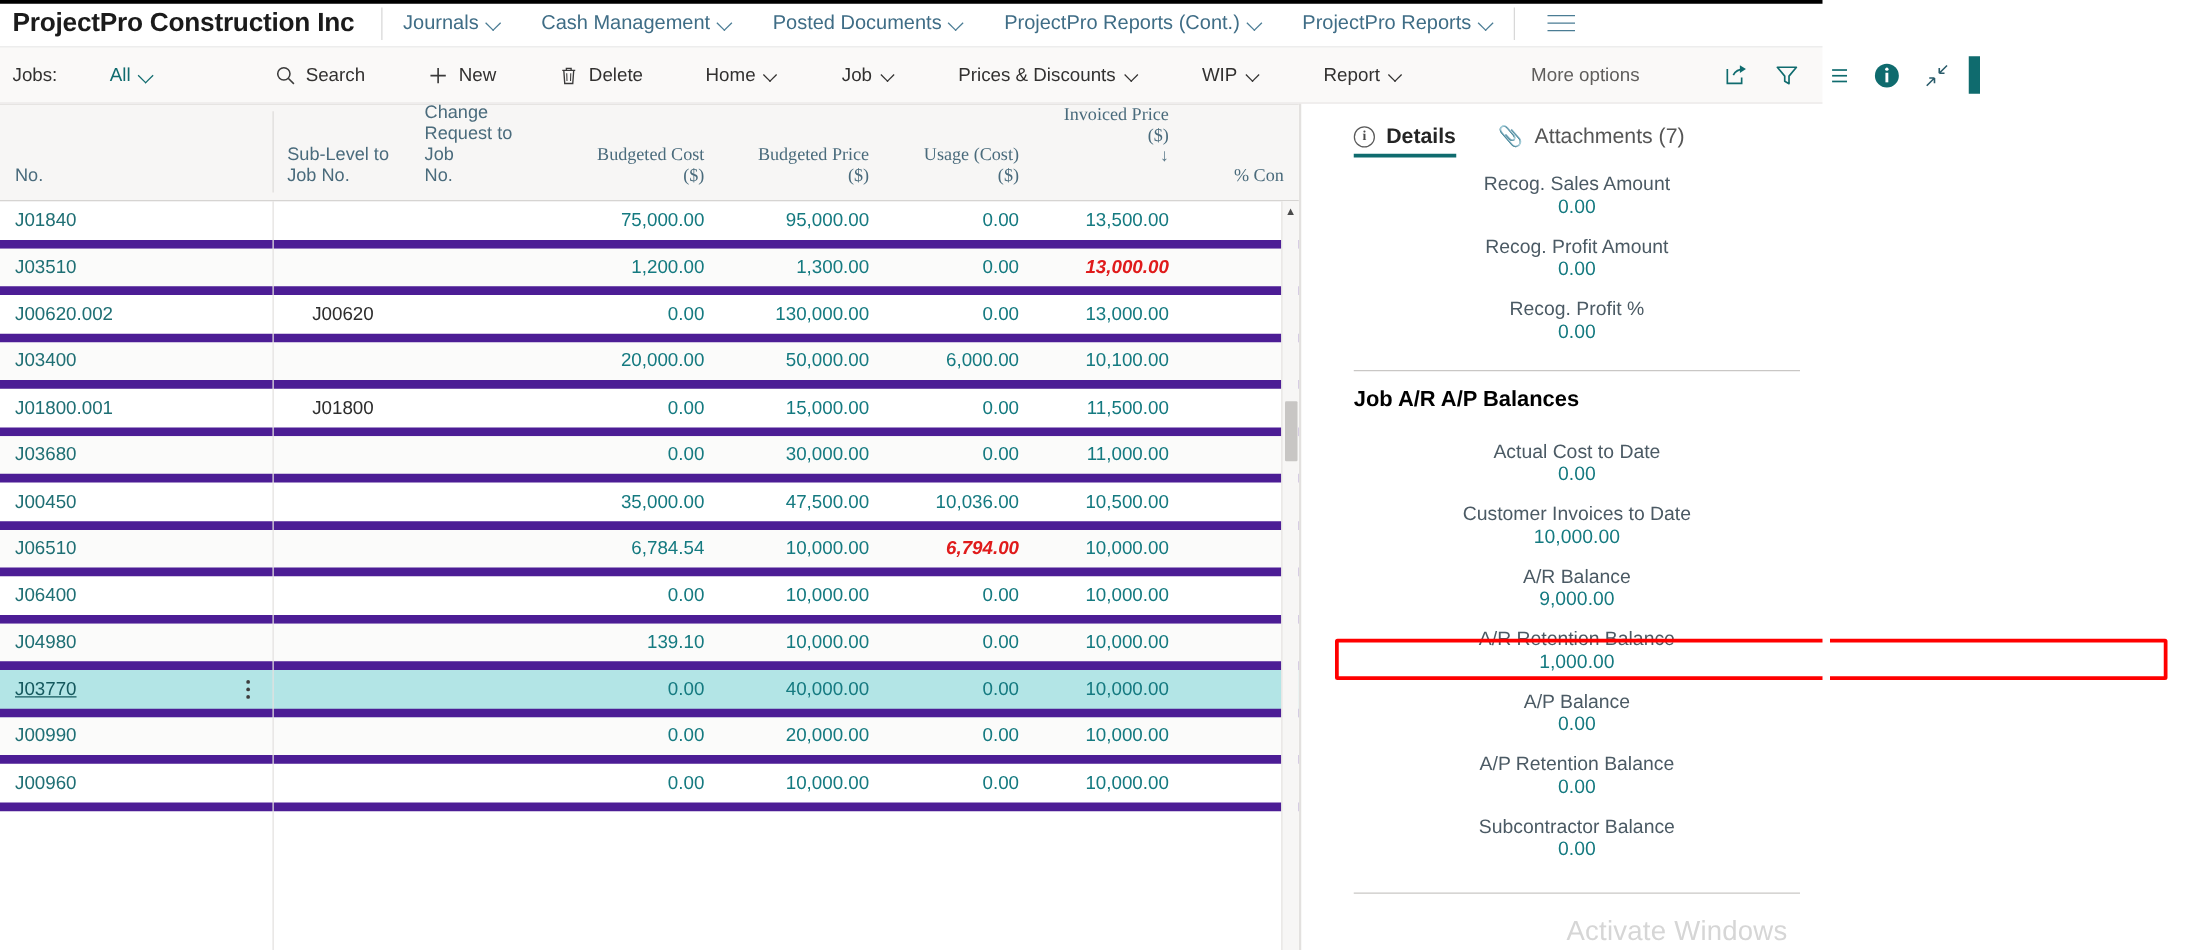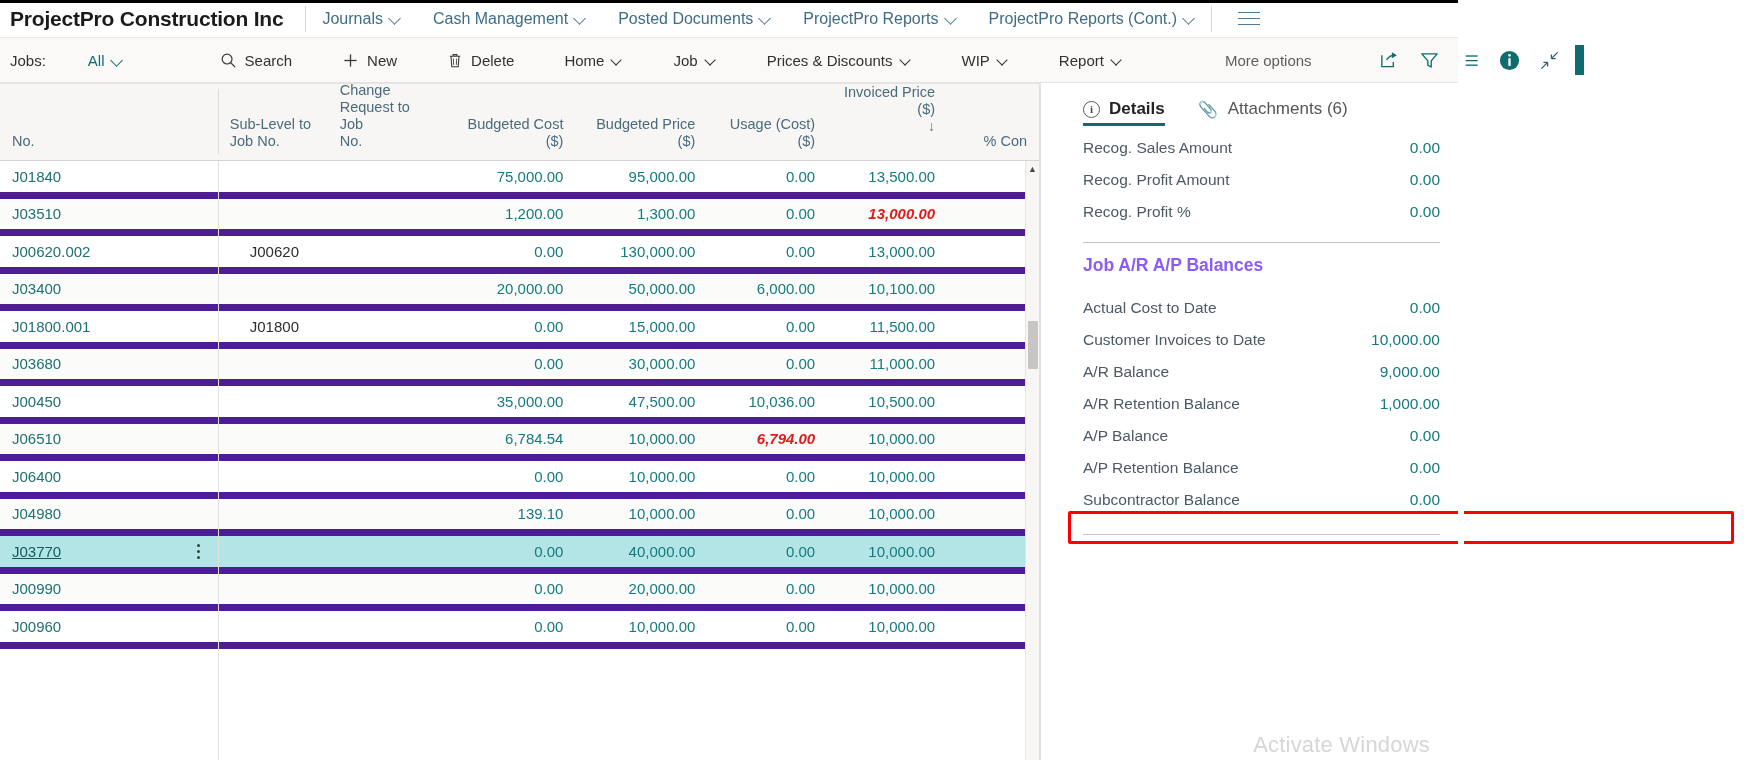--- a/index.html
+++ b/index.html
@@ -85,21 +85,21 @@
     height:78px; background:#f7f6f5; border-bottom:1px solid #d6d4d2;
     display:flex; align-items:flex-end; position:relative;
   }
   .grid-head::before{
     content:""; position:absolute; left:0; right:0; top:0; height:1px; background:#e6e4e2;
   }
   .hcell{
     font-size:14.5px; color:#4a6b7c; padding:0 12px 10px 12px; line-height:17px;
     position:relative; white-space:pre-line;
   }
-  .hcell.num{ text-align:right; }
+  .hcell.num{ text-align:right;font-family:Liberation Serif, serif; }
   .hcell .sortarrow{ display:block; font-size:14px; line-height:14px; color:#5c7a8a; margin-top:1px; }
   .hdiv{ position:absolute; top:6px; bottom:6px; width:1px; background:#dedcda; }
 
   
   .c-no     { width:218px; }
   .c-sub    { width:110px; }
   .c-chg    { width:120px; }
   .c-bcost  { width:128px; }
   .c-bprice { width:132px; }
   .c-usage  { width:120px; }
@@ -154,27 +154,27 @@
   }
   .i-circle{
     width:17px; height:17px; border:1.4px solid #5a5a5a; border-radius:50%;
     display:flex; align-items:center; justify-content:center; font-size:11px;
     font-family:"Liberation Serif", serif; color:#4a4a4a; line-height:1;
   }
   .clip{ font-size:16px; color:#4a4a4a; transform:rotate(0deg); }
 
   .fbrow{
     display:flex; justify-content:space-between; align-items:center;
-    font-size:15.5px; padding:7px 0; color:#4b5a64;
+    font-size:15.5px; padding:7px 0; color:#4b5a64;flex-direction:column;
   }
   .fbrow .val{ color:#157a80; }
   .fbrow .hdr-left{ color:#5b6b75; }
   .fbrow .hdr-right{ color:#2a2a2a; }
   .fbdiv{ height:1px; background:#c9c7c5; margin:14px 0 12px 0; }
-  .fbtitle{ font-size:17.5px; font-weight:bold; color:#8b5cf6; margin:2px 0 16px 0; }
+  .fbtitle{ font-size:17.5px; font-weight:bold; color:#000000; margin:2px 0 16px 0; }
 
   .hl-box{
     position:absolute; border:3px solid #ff0000; border-radius:2px; pointer-events:none;
   }
 
   .watermark{
     position:absolute; right:34px; bottom:2px; font-size:22px; color:#d6d6d6;
     letter-spacing:0.2px; white-space:nowrap;
   }
   .right-edge{ position:absolute; right:0; top:0; bottom:0; width:6px; background:#fff; }
@@ -194,25 +194,25 @@
       </div>
       <div class="navitem">
         <span>Cash Management</span>
         <span class="chev"></span>
       </div>
       <div class="navitem">
         <span>Posted Documents</span>
         <span class="chev"></span>
       </div>
       <div class="navitem">
+        <span>ProjectPro Reports (Cont.)</span>
+        <span class="chev"></span>
+      </div>
+      <div class="navitem">
         <span>ProjectPro Reports</span>
-        <span class="chev"></span>
-      </div>
-      <div class="navitem">
-        <span>ProjectPro Reports (Cont.)</span>
         <span class="chev"></span>
       </div>
     </div>
     <div class="nav-sep"></div>
     <div class="hamburger-wrap">
       <span class="hamburger">
           <i></i>
           <i></i>
           <i></i>
         </span>
@@ -517,21 +517,21 @@
     </div>
 
     <div class="factbox">
       <div class="fbtabs">
         <div class="fbtab active">
           <span class="i-circle">i</span>
           <span>Details</span>
         </div>
         <div class="fbtab">
           <span class="clip">📎</span>
-          <span>Attachments (6)</span>
+          <span>Attachments (7)</span>
         </div>
       </div>
 
       <div class="fbrow">
         <span>Recog. Sales Amount</span>
         <span class="val">0.00</span>
       </div>
       <div class="fbrow">
         <span>Recog. Profit Amount</span>
         <span class="val">0.00</span>

